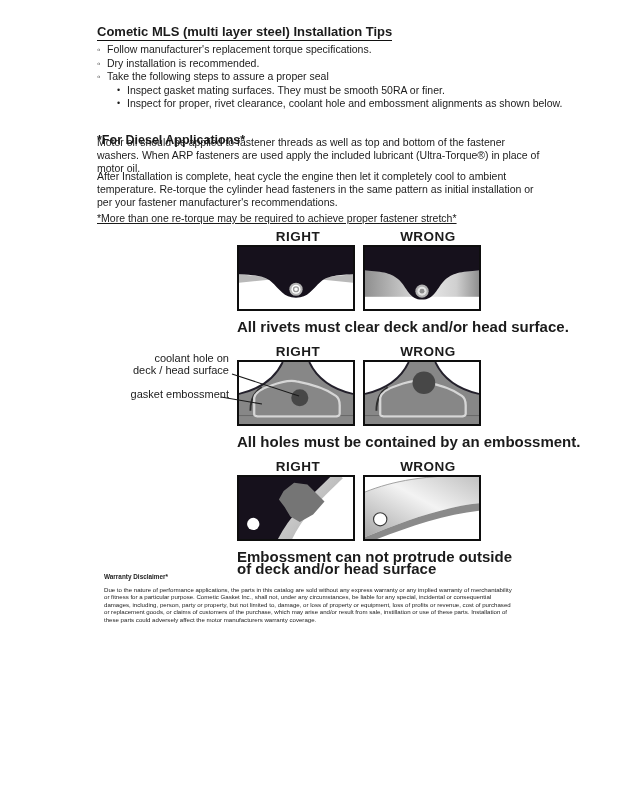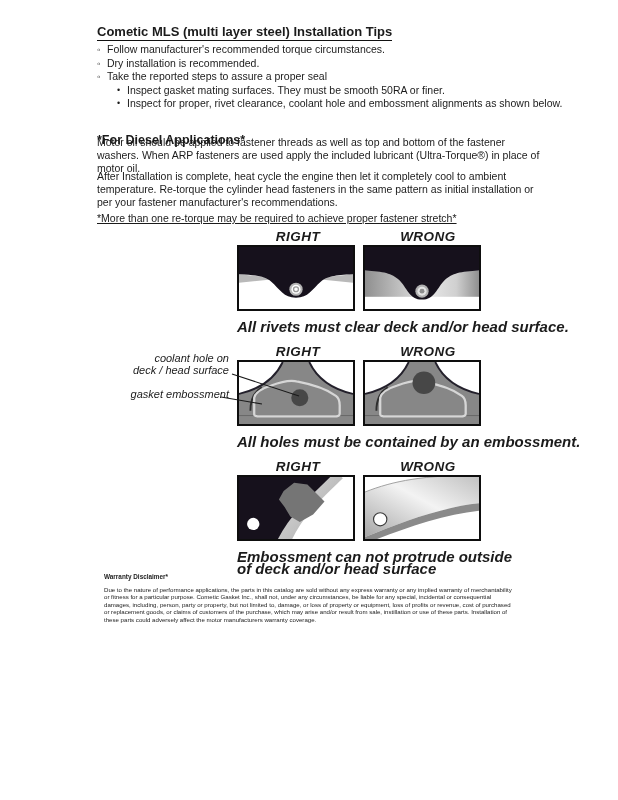--- a/index.html
+++ b/index.html
@@ -19,21 +19,21 @@
 
   .diesel-heading { position:absolute; left:97px; top:117px; font-size:12.5px; font-weight:700;margin-top:16px; }
 
   .bodypara { position:absolute; left:97px; width:452px; font-size:10.5px; line-height:13.2px; }
   .p1 { top:136px; }
   .p2 { top:170px; }
   .note { top:212px;text-decoration:underline; }
 
   
   .figures { position:absolute; left:237px; top:229px; width:252px; }
-  .fig-row { position:relative; margin-bottom:0;font-style:italic; }
+  .fig-row { position:relative; margin-bottom:0; }
   .fig-heads { display:flex; height:16px; }
   .fig-heads div { width:122px; text-align:center; font-size:13.5px; font-weight:700; letter-spacing:.5px; }
   .fig-heads div + div { margin-left:8px; }
   .fig-boxes { display:flex; }
   .fig-boxes svg { display:block; width:118px; height:66px; border:2px solid #0e0e0e; background:#fff; }
   .fig-boxes svg + svg { margin-left:8px; }
   .fig-caption { margin:10px 0 11px 0; font-size:15px; font-weight:700; line-height:12px; white-space:nowrap; }
   .fig-caption.wrap { white-space:normal; width:288px; }
 
   .ann { position:absolute; right:calc(100% + 8px); text-align:right; white-space:nowrap;
@@ -55,29 +55,29 @@
 
 <div class="page">
 
   <div class="title">
     <span>Cometic MLS (multi layer steel) Installation Tips</span>
   </div>
 
   <div class="tips">
     <div class="tip">
       <span class="marker">◦</span>
-      <span>Follow manufacturer's recommended torque circumstances.</span>
+      <span>Follow manufacturer's replacement torque specifications.</span>
     </div>
     <div class="tip">
       <span class="marker">◦</span>
       <span>Dry installation is recommended.</span>
     </div>
     <div class="tip">
       <span class="marker">◦</span>
-      <span>Take the reported steps to assure a proper seal</span>
+      <span>Take the following steps to assure a proper seal</span>
     </div>
     <div class="subtips">
       <div class="tip">
         <span class="marker">•</span>
         <span>Inspect gasket mating surfaces.  They must be smooth 50RA or finer.</span>
       </div>
       <div class="tip">
         <span class="marker">•</span>
         <span>Inspect for proper, rivet clearance, coolant hole and embossment alignments as shown below.</span>
       </div>

